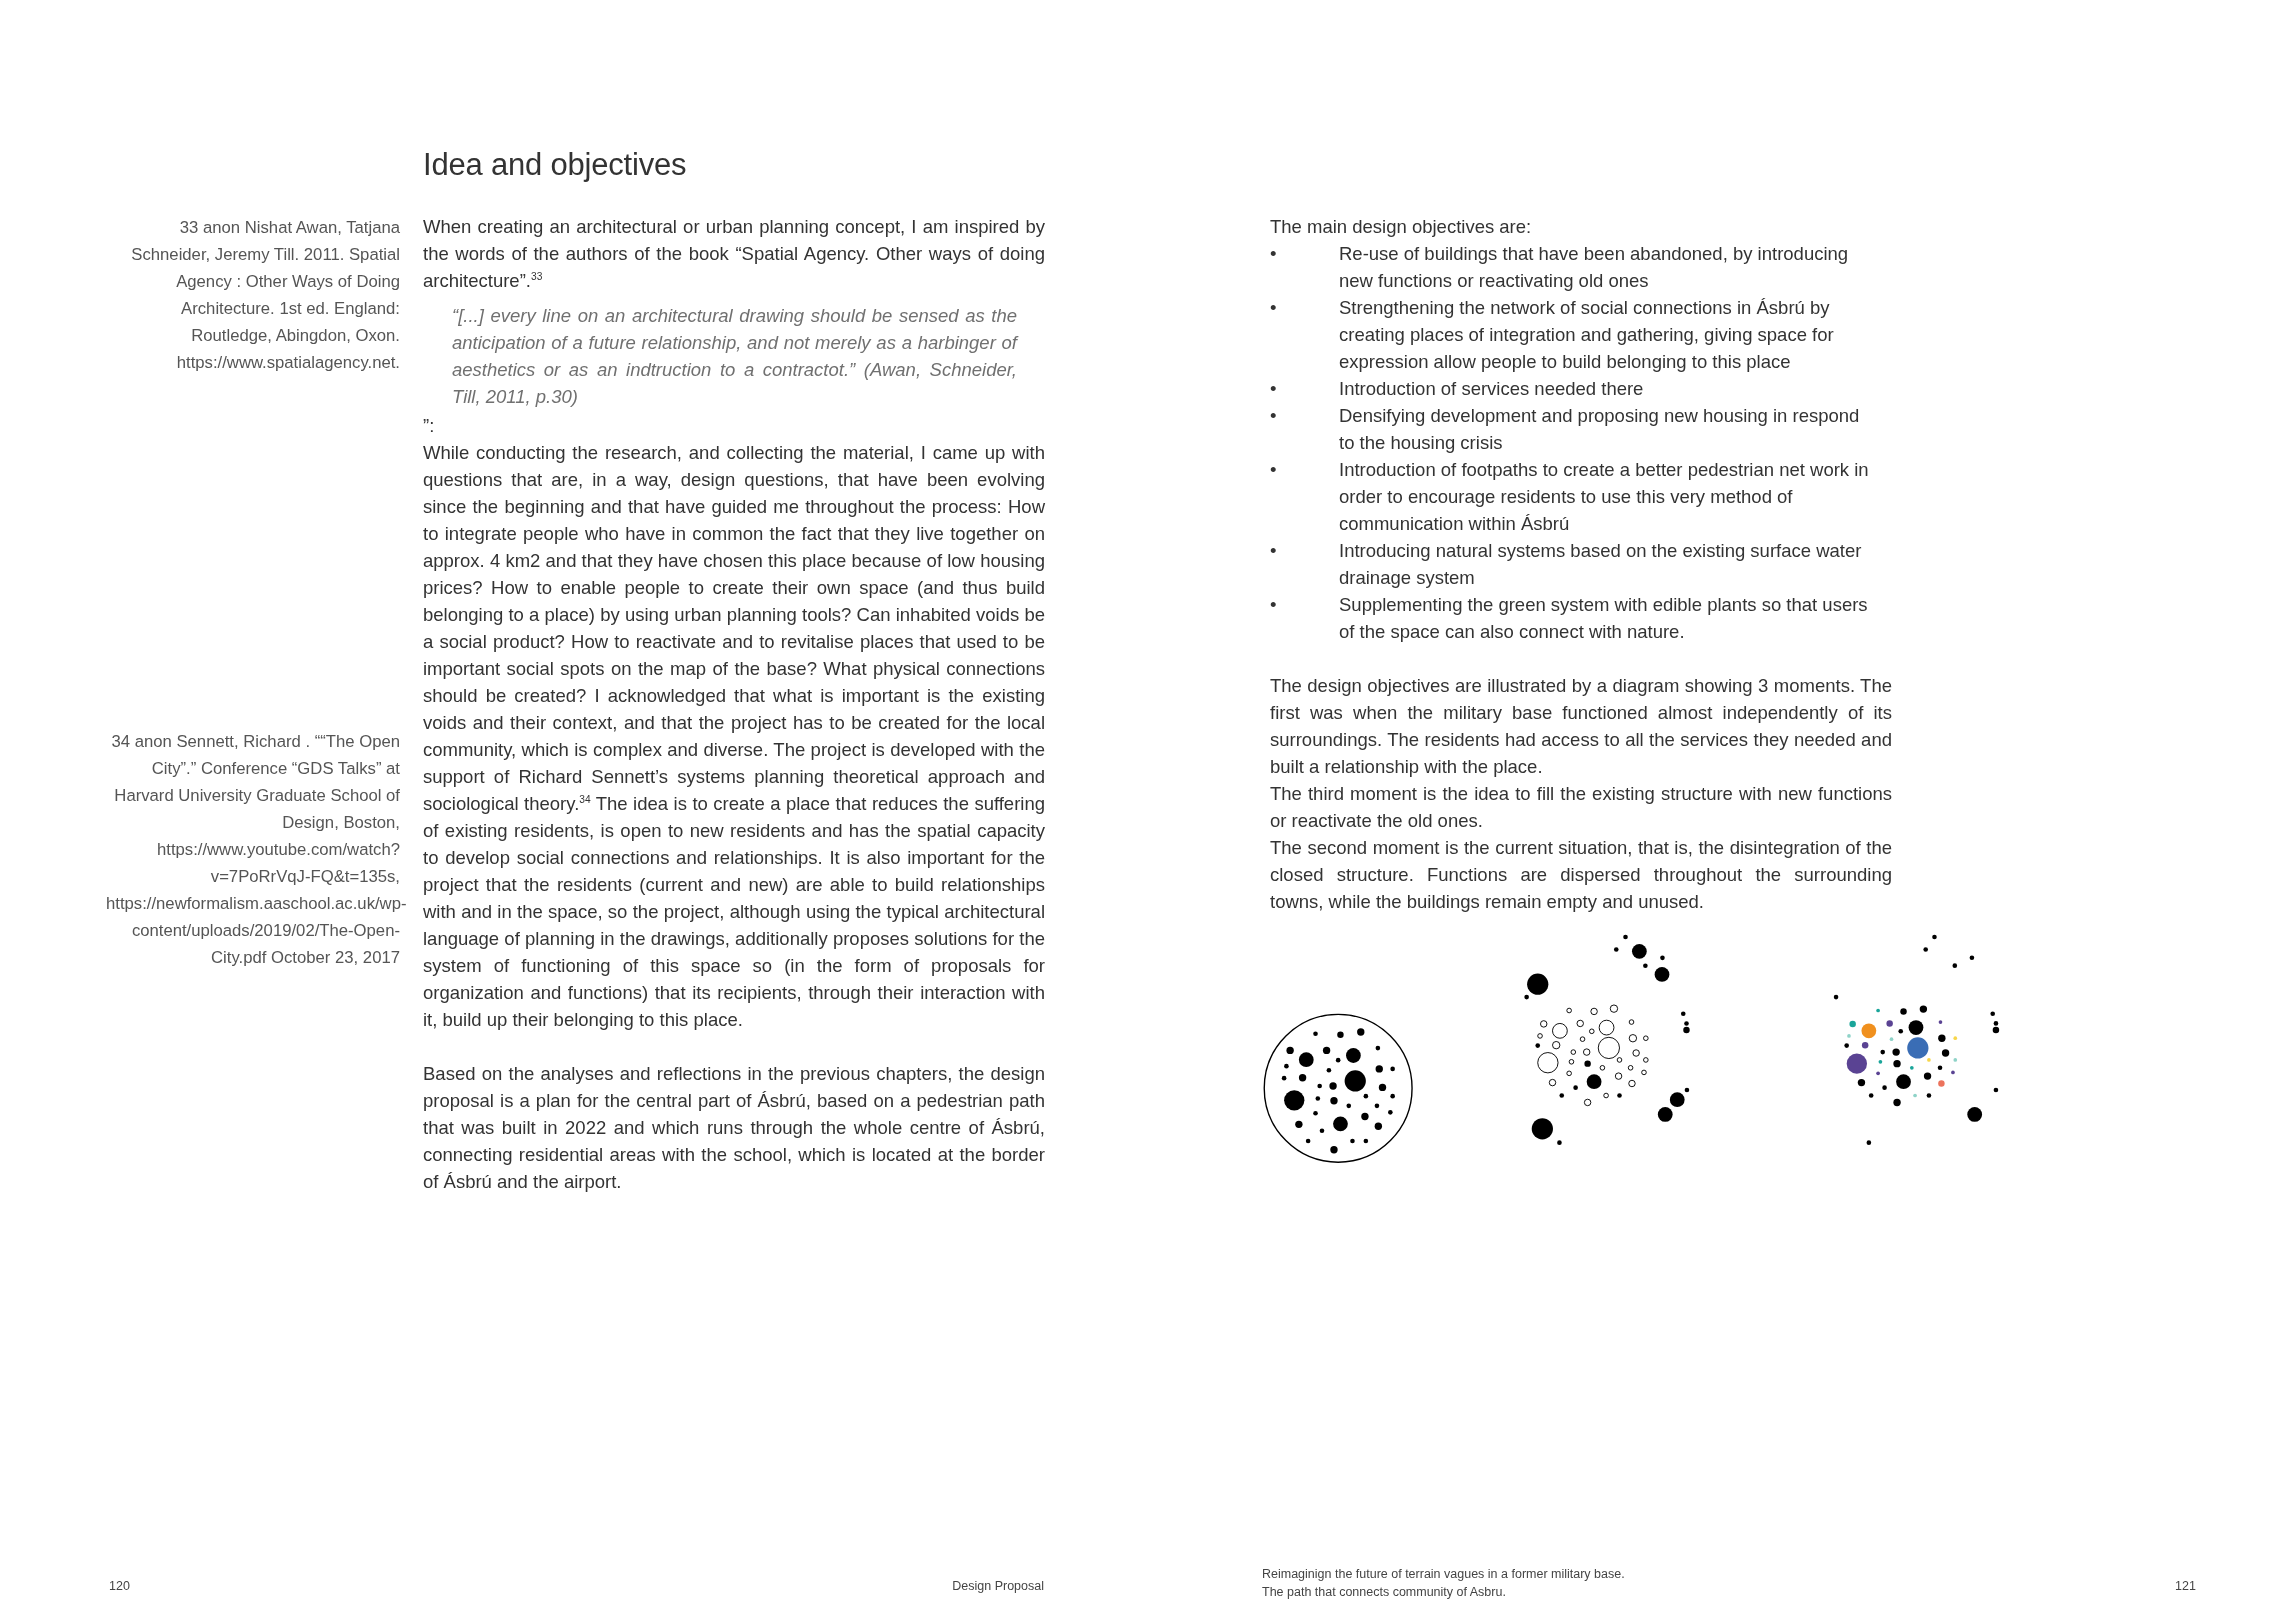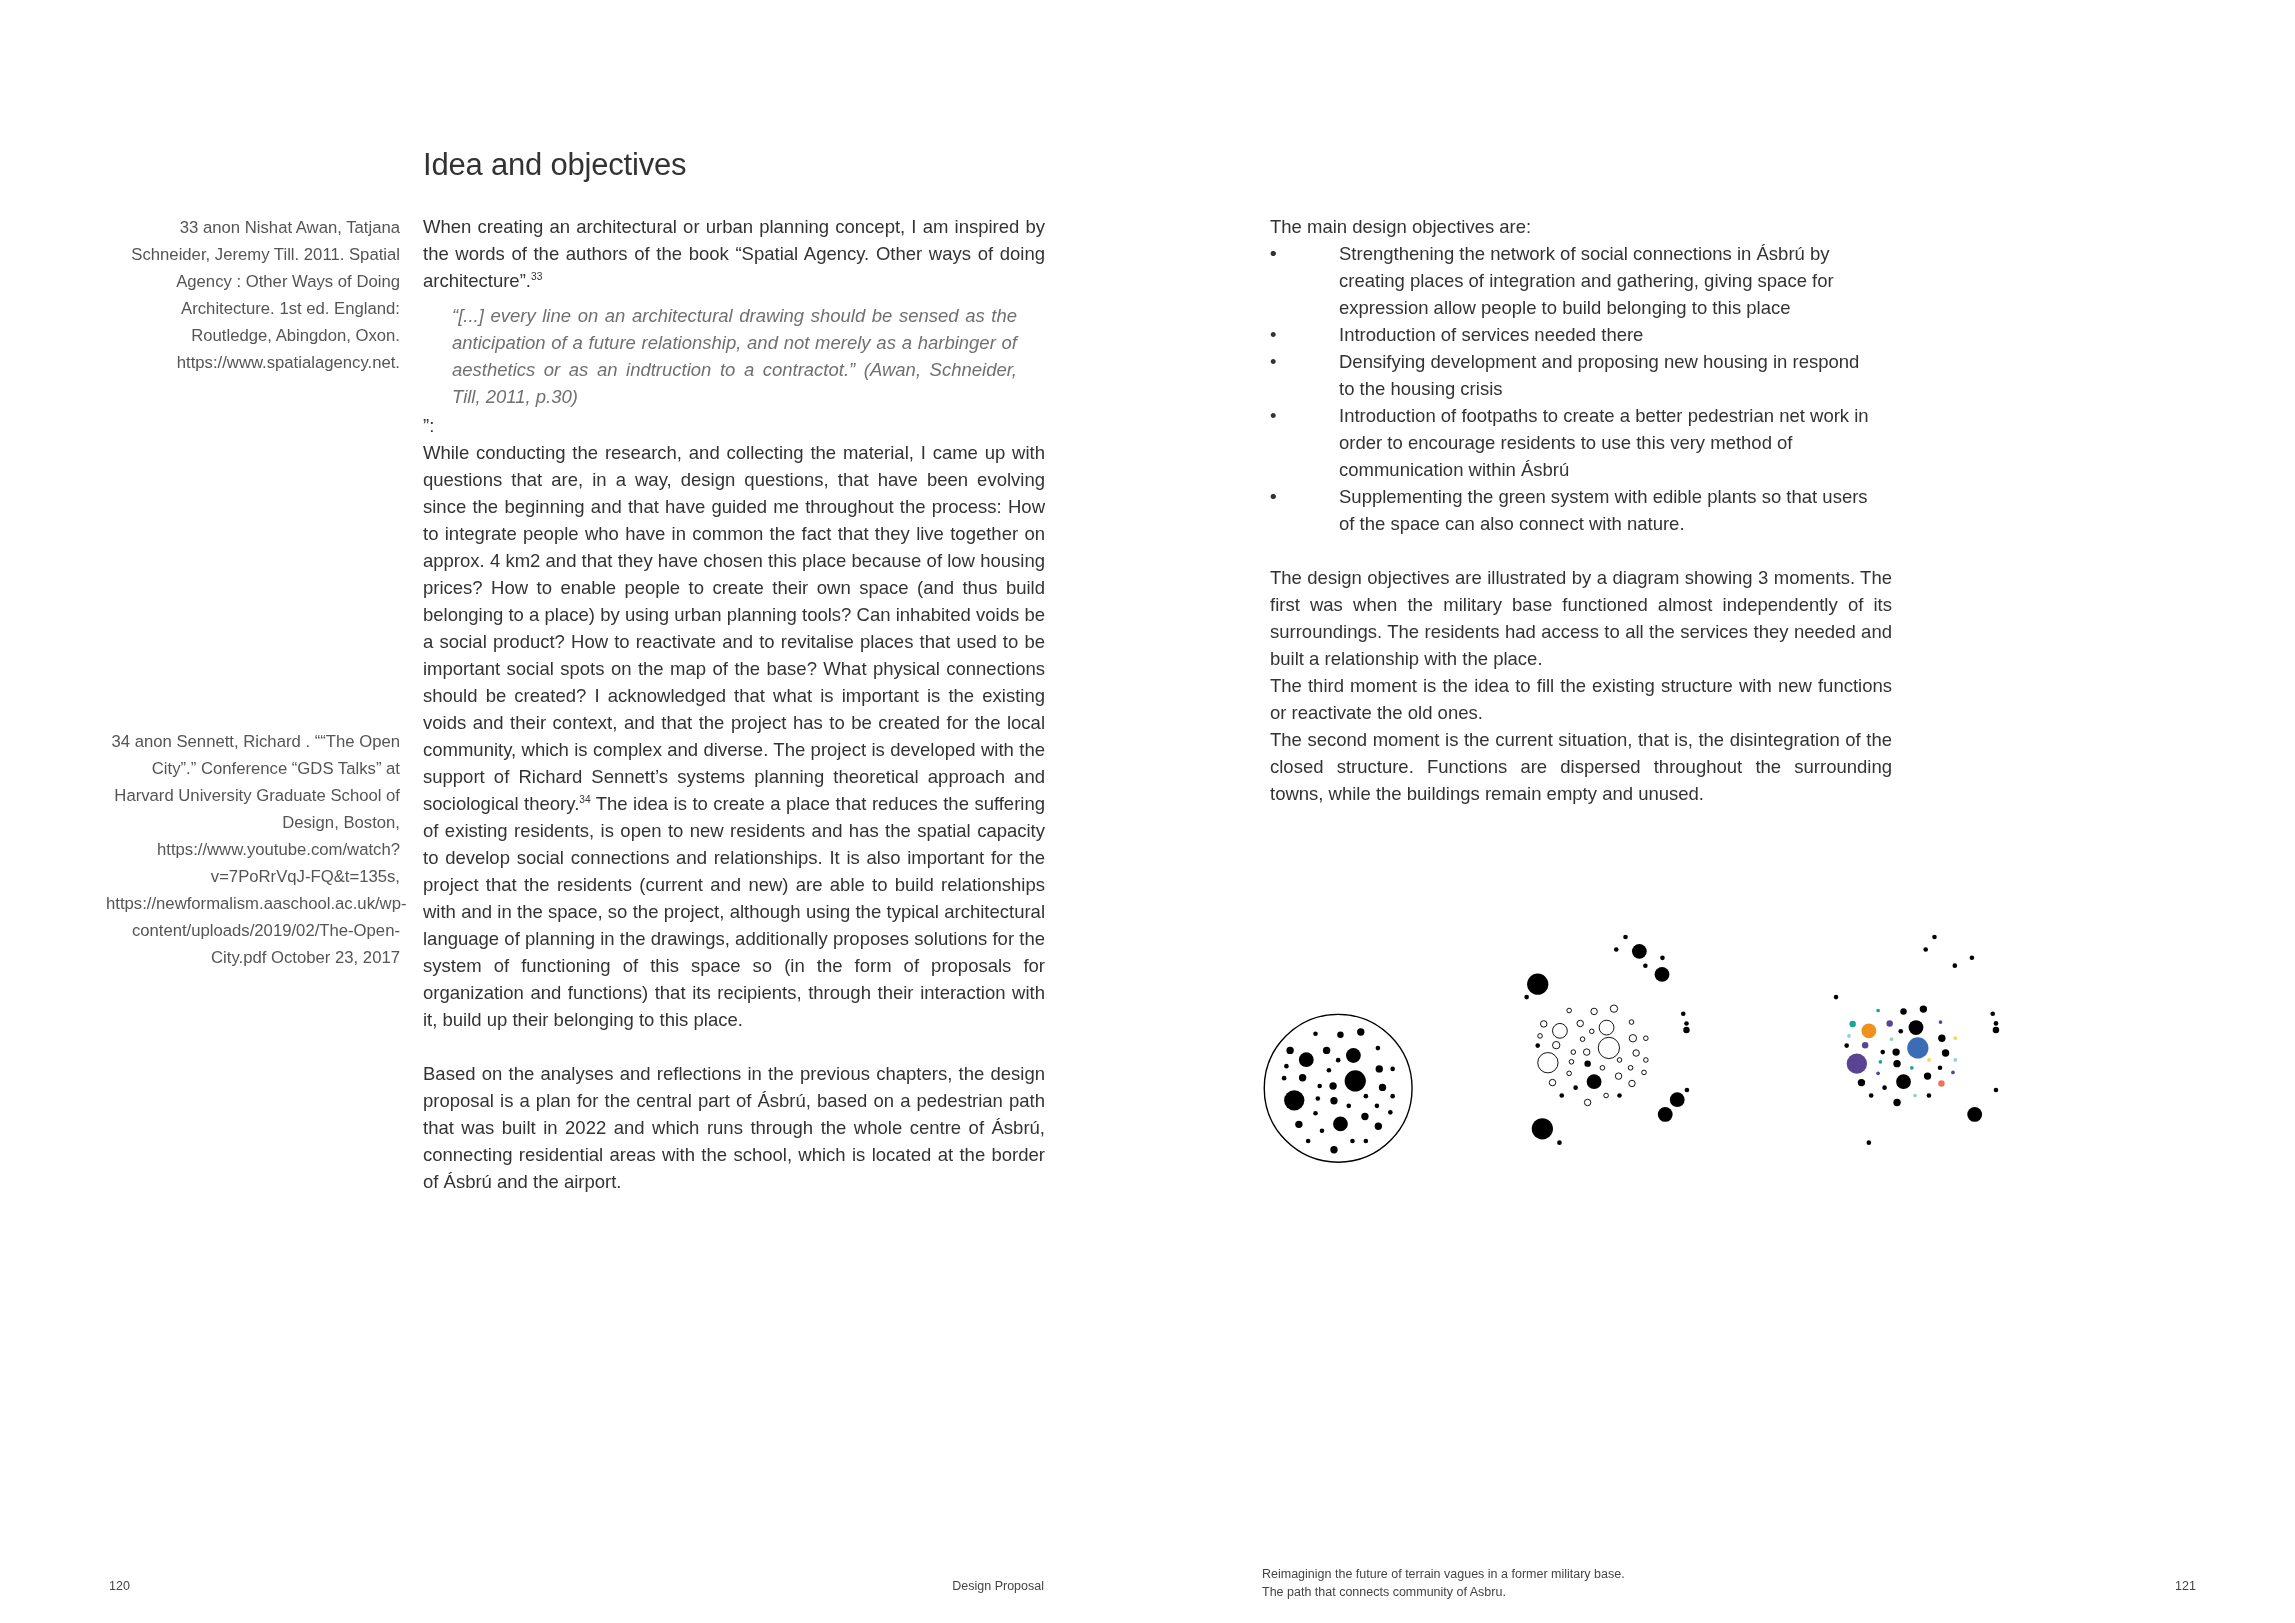--- a/index.html
+++ b/index.html
@@ -38,26 +38,26 @@
   <div class="gap"></div>
   <p>Based on the analyses and reflections in the previous chapters, the design proposal is a plan for the central part of Ásbrú, based on a pedestrian path that was built in 2022 and which runs through the whole centre of Ásbrú, connecting residential areas with the school, which is located at the border of Ásbrú and the airport.</p>
 </div>
 
 <div class="abs footer" style="left:109px; top:1578px;">120</div>
 <div class="abs footer" style="left:879px; width:165px; text-align:right; top:1578px;">Design Proposal</div>
 
 <div class="abs col-right body-text" style="top:213px;">
   <p>The main design objectives are:</p>
   <ul class="objectives">
-    <li><span class="bullet">•</span></li>
+    <li><span class="bullet">•</span><span>Re-use of buildings that have been abandoned, by introducing new functions or reactivating old ones</span></li>
     <li><span class="bullet">•</span><span>Strengthening the network of social connections in Ásbrú by creating places of integration and gathering,  giving space for expression allow people to build belonging to this place</span></li>
     <li><span class="bullet">•</span><span>Introduction of services needed there</span></li>
     <li><span class="bullet">•</span><span>Densifying development and proposing new housing in respond to the housing crisis</span></li>
     <li><span class="bullet">•</span><span>Introduction of footpaths to create a better pedestrian net work in order to encourage residents to use this very method of communication within Ásbrú</span></li>
-    <li><span class="bullet">•</span></li>
+    <li><span class="bullet">•</span><span>Introducing natural systems based on the existing surface water drainage system</span></li>
     <li><span class="bullet">•</span><span>Supplementing the green system with edible plants so that users of the space can also connect with nature.</span></li>
   </ul>
   <div class="gap"></div>
   <div style="text-align:justify;">
     <p>The design objectives are illustrated by a diagram showing 3 moments. The first was when the military base functioned almost independently of its surroundings. The residents had access to all the services they needed and built a relationship with the place.</p>
     <p>The third moment is the idea to fill the existing structure with new functions or reactivate the old ones.</p>
     <p>The second moment is the current situation, that is, the disintegration of the closed structure. Functions are dispersed throughout the surrounding towns, while the buildings remain empty and unused.</p>
   </div>
 </div>
 

